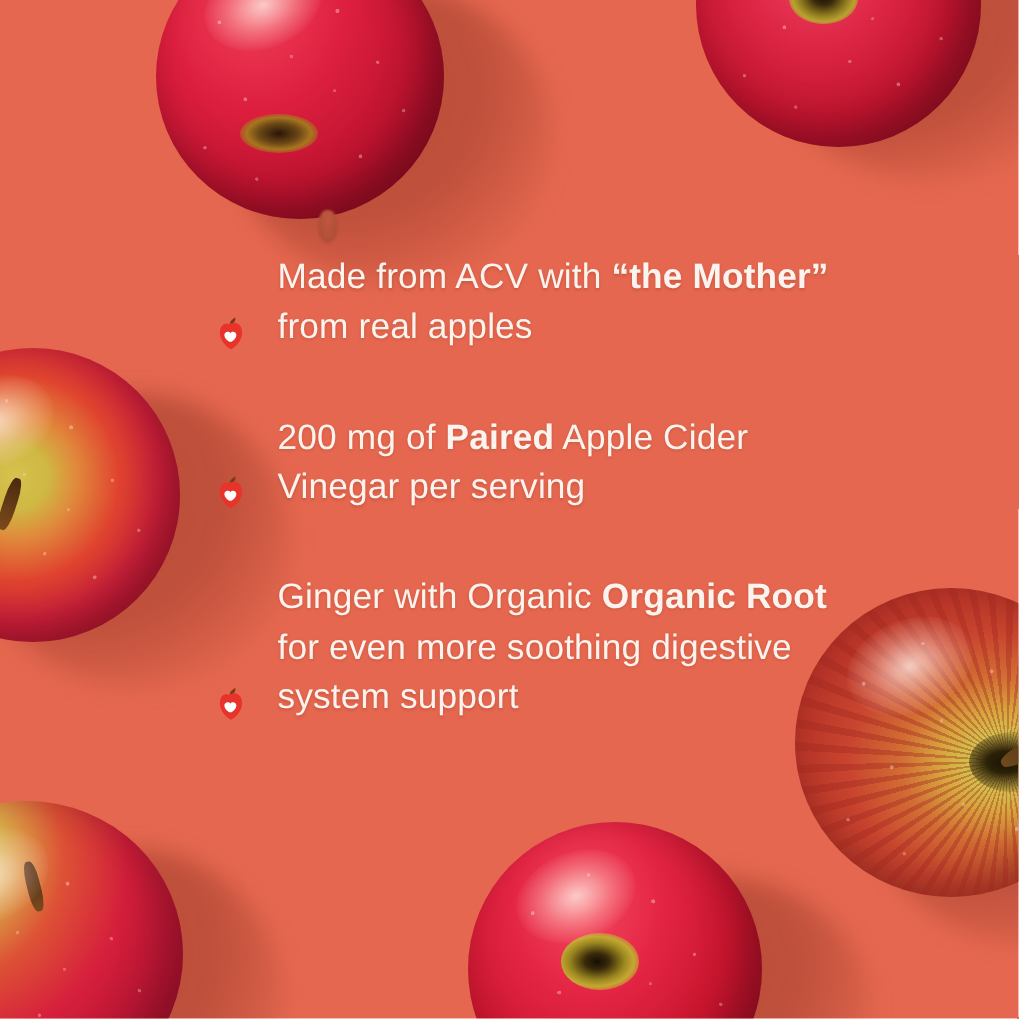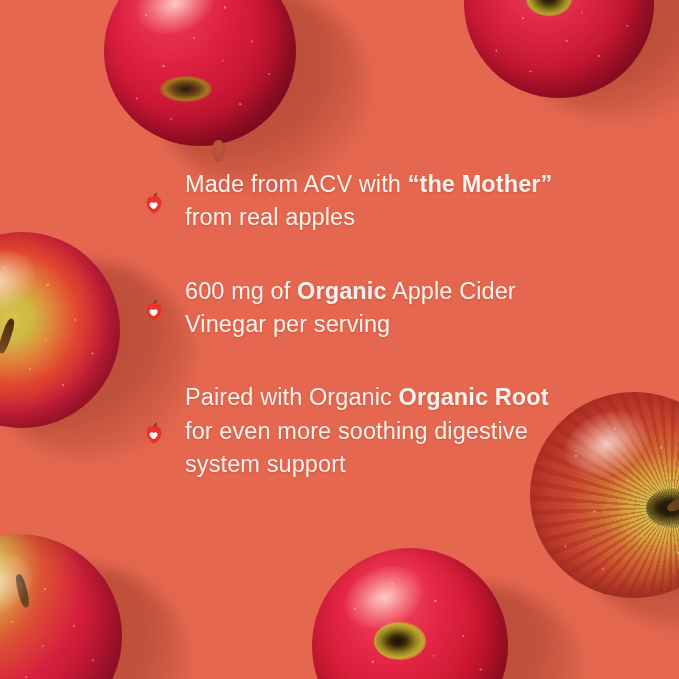--- a/index.html
+++ b/index.html
@@ -201,21 +201,21 @@
   
   .content {
     position: absolute;
     left: 143px;
     top: 168px;
     width: 420px;
   }
 
   .bullet-row {
     display: flex;
-    align-items: center;
+    align-items: flex-end;
     margin-bottom: 40px;
   }
   .bullet-row:last-child { margin-bottom: 0; }
 
   .bullet-icon {
     flex: 0 0 auto;
     width: 20px;
     height: 24px;
     margin-right: 22px;
     margin-top: 6px;
@@ -313,32 +313,32 @@
 
     <div class="bullet-row">
       <span class="bullet-icon">
         <svg viewBox="0 0 20 24" xmlns="http://www.w3.org/2000/svg">
           <path d="M10.3 4.0c.9-1.7 2.3-2.9 3.6-3.4.3 1.5-.4 3.1-1.6 4.0-.7.5-1.5.8-2.2.8z" fill="#7a3a16"></path>
           <path d="M10 5.2c2.1-1.6 5.1-1.3 6.9.8 2.2 2.6 2.0 7.3-.6 11.1-1.5 2.2-3.6 3.9-5.0 4.5-.2.1-.4.1-.6 0-1.4-.6-3.5-2.3-5.0-4.5C3.1 13.3 2.9 8.6 5.1 6.0 6.9 3.9 9.9 5.2 10 5.2z" fill="#e8332a"></path>
           <path d="M10 18.1c-.15 0-.3-.05-.42-.16-1.55-1.35-3.0-2.6-3.0-4.3 0-1.25.98-2.2 2.2-2.2.72 0 1.4.34 1.8.9.4-.56 1.08-.9 1.8-.9 1.22 0 2.2.95 2.2 2.2 0 1.7-1.45 2.95-3.0 4.3-.12.11-.27.16-.42.16z" fill="#ffffff" transform="translate(0,-1.2) scale(1.0)"></path>
         </svg>
       </span>
       <span class="bullet-text">
-        <span>600 mg of </span><b>Organic</b><span> Apple Cider Vinegar per serving</span>
+        <span>200 mg of </span><b>Paired</b><span> Apple Cider Vinegar per serving</span>
       </span>
     </div>
 
     <div class="bullet-row">
       <span class="bullet-icon">
         <svg viewBox="0 0 20 24" xmlns="http://www.w3.org/2000/svg">
           <path d="M10.3 4.0c.9-1.7 2.3-2.9 3.6-3.4.3 1.5-.4 3.1-1.6 4.0-.7.5-1.5.8-2.2.8z" fill="#7a3a16"></path>
           <path d="M10 5.2c2.1-1.6 5.1-1.3 6.9.8 2.2 2.6 2.0 7.3-.6 11.1-1.5 2.2-3.6 3.9-5.0 4.5-.2.1-.4.1-.6 0-1.4-.6-3.5-2.3-5.0-4.5C3.1 13.3 2.9 8.6 5.1 6.0 6.9 3.9 9.9 5.2 10 5.2z" fill="#e8332a"></path>
           <path d="M10 18.1c-.15 0-.3-.05-.42-.16-1.55-1.35-3.0-2.6-3.0-4.3 0-1.25.98-2.2 2.2-2.2.72 0 1.4.34 1.8.9.4-.56 1.08-.9 1.8-.9 1.22 0 2.2.95 2.2 2.2 0 1.7-1.45 2.95-3.0 4.3-.12.11-.27.16-.42.16z" fill="#ffffff" transform="translate(0,-1.2) scale(1.0)"></path>
         </svg>
       </span>
       <span class="bullet-text">
-        <span>Paired with Organic </span><b>Organic Root</b><span> for even more soothing digestive system support</span>
+        <span>Ginger with Organic </span><b>Organic Root</b><span> for even more soothing digestive system support</span>
       </span>
     </div>
 
   </div>
 
 </div>
 
 </body></html>

